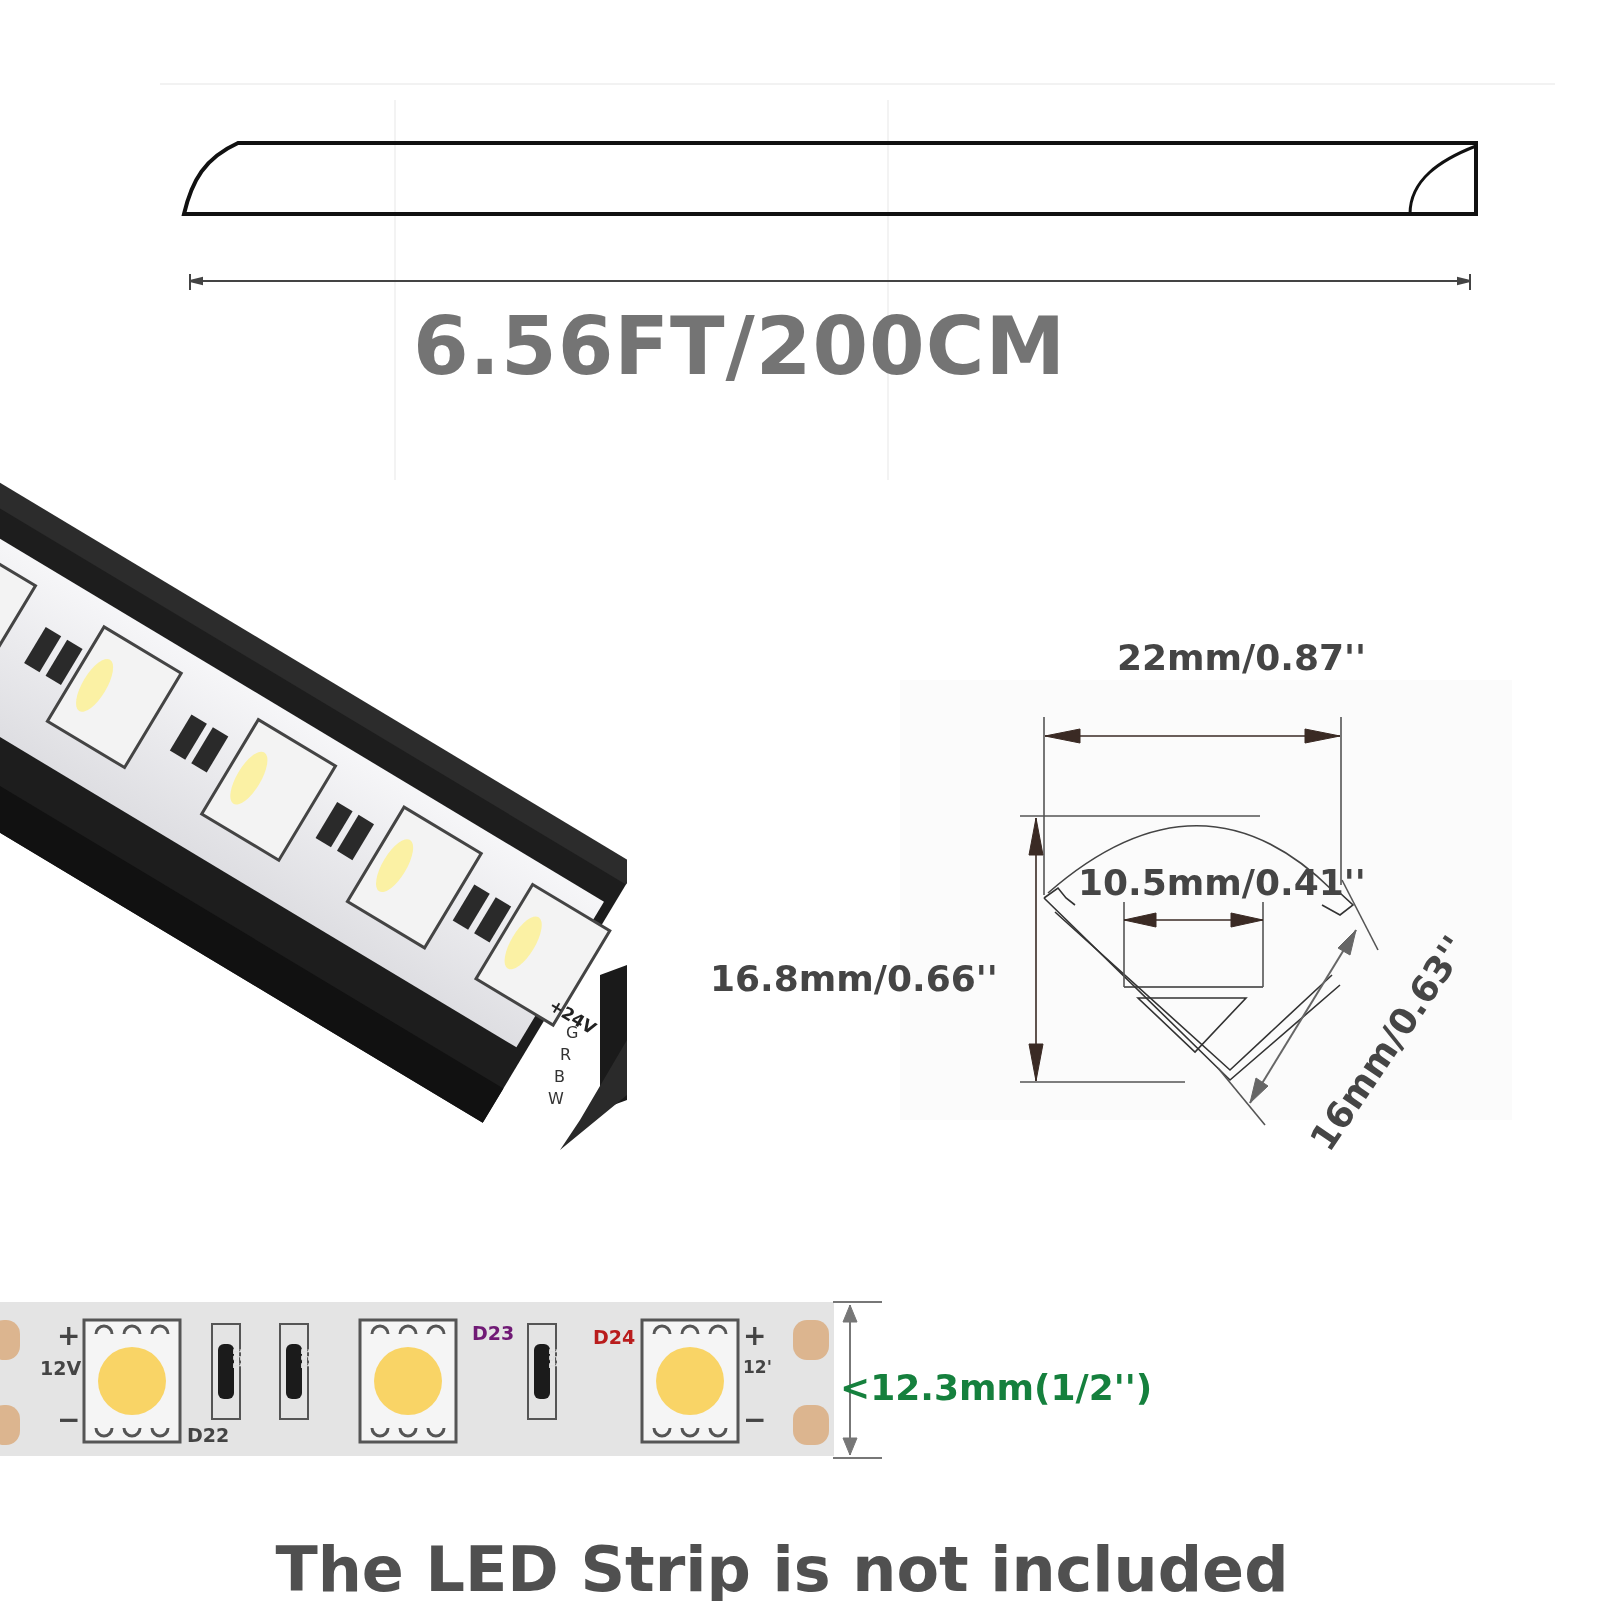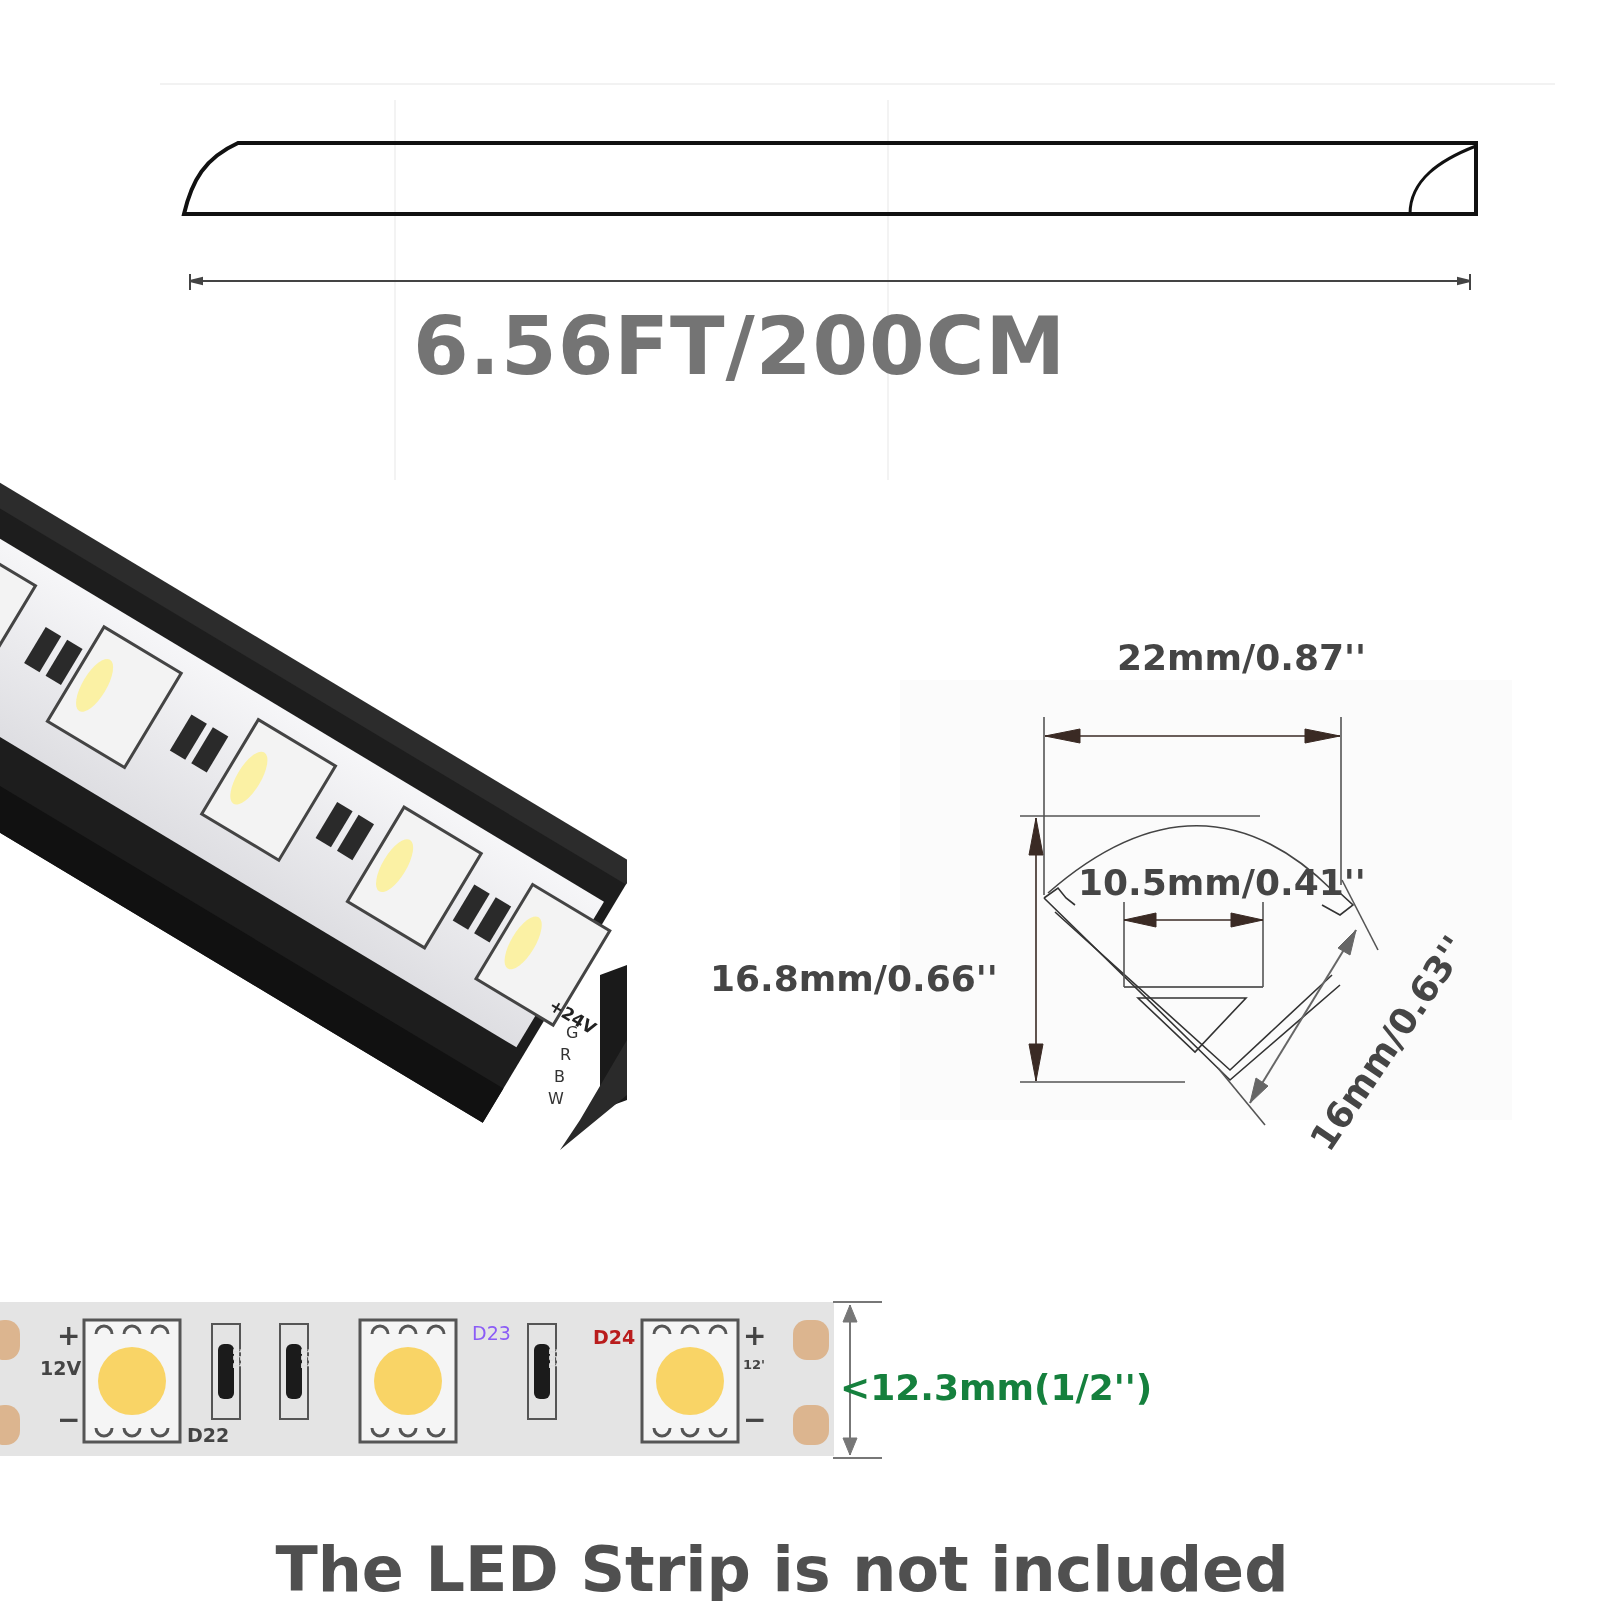--- a/index.html
+++ b/index.html
@@ -208,23 +208,23 @@
     <line x1="833" y1="1458" x2="882" y2="1458" stroke-width="2"></line>
     <line x1="850" y1="1305" x2="850" y2="1455" stroke-width="2"></line>
     <polygon points="850,1305 843,1322 857,1322"></polygon>
     <polygon points="850,1455 843,1438 857,1438"></polygon>
   </g>
 </svg>
 <div class="abs" style="left:57px;top:1319px;font-size:28px;color:#444;font-weight:bold;">+</div>
 <div class="abs" style="left:40px;top:1357px;font-size:19px;color:#444;font-weight:bold;">12V</div>
 <div class="abs" style="left:57px;top:1403px;font-size:28px;color:#444;font-weight:bold;">−</div>
 <div class="abs" style="left:187px;top:1424px;font-size:19px;color:#444;font-weight:bold;">D22</div>
-<div class="abs" style="left:472px;top:1322px;font-size:19px;color:#8b5cf6;font-weight:normal;">D23</div>
+<div class="abs" style="left:472px;top:1322px;font-size:19px;color:#701a75;font-weight:bold;">D23</div>
 <div class="abs" style="left:593px;top:1326px;font-size:19px;color:#b91c1c;font-weight:bold;">D24</div>
 <div class="abs" style="left:743px;top:1319px;font-size:28px;color:#444;font-weight:bold;">+</div>
-<div class="abs" style="left:743px;top:1357px;font-size:13px;color:#444;font-weight:bold;">12'</div>
+<div class="abs" style="left:743px;top:1357px;font-size:17px;color:#444;font-weight:bold;">12'</div>
 <div class="abs" style="left:743px;top:1403px;font-size:28px;color:#444;font-weight:bold;">−</div>
 <div class="abs" style="left:226px;top:1352px;font-size:11px;color:#ddd;transform:rotate(90deg);">151</div>
 <div class="abs" style="left:294px;top:1352px;font-size:11px;color:#ddd;transform:rotate(90deg);">151</div>
 <div class="abs" style="left:542px;top:1352px;font-size:11px;color:#ddd;transform:rotate(90deg);">151</div>
 <div class="abs" style="left:840px;top:1367px;font-size:36px;color:#15803d;font-weight:bold;">&lt;12.3mm(1/2'')</div>
 
 <div class="abs footer">The LED Strip is not included</div>
 
 </body></html>

